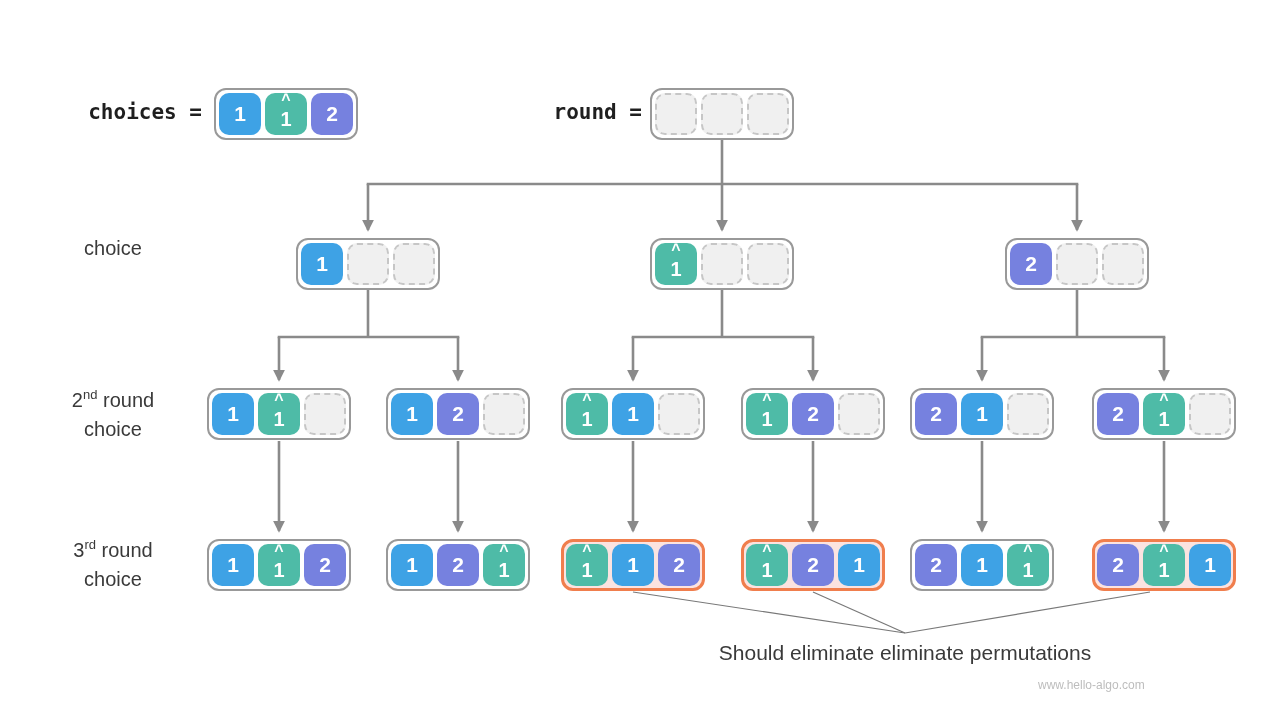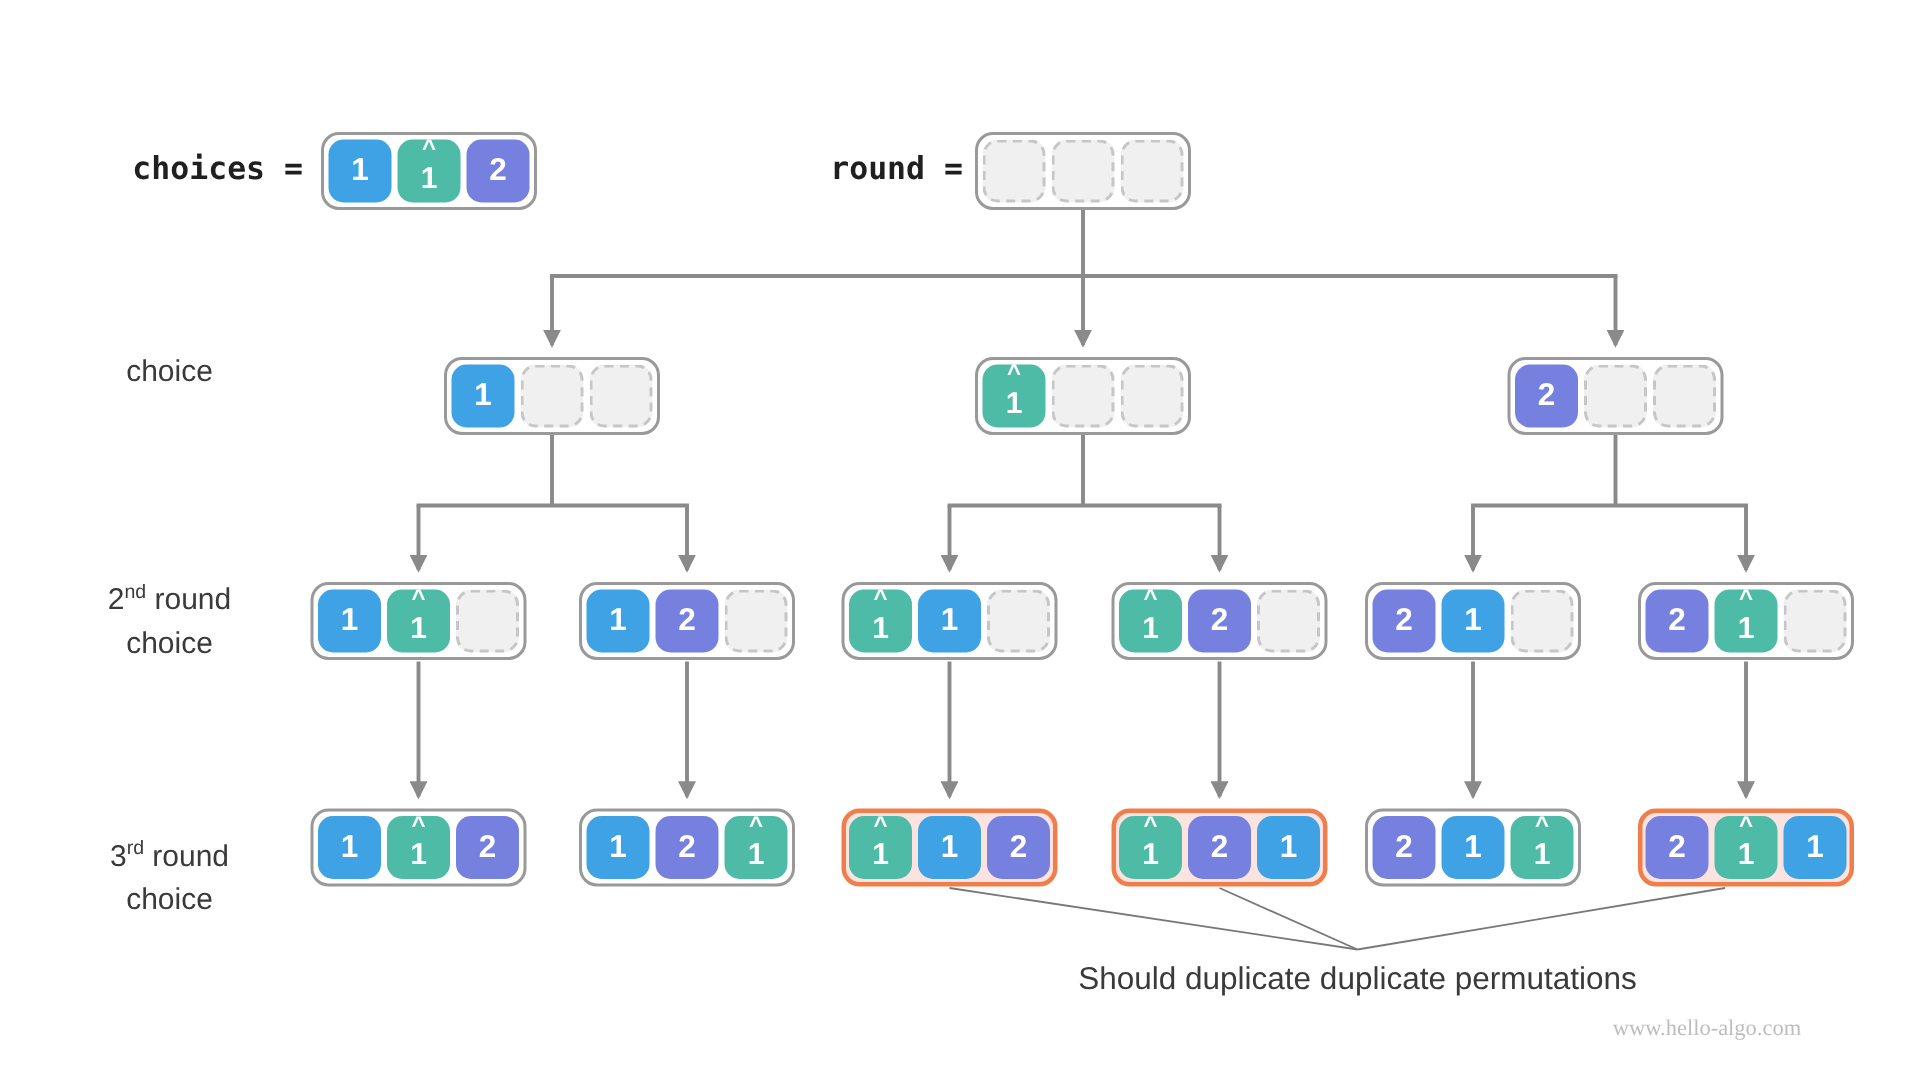--- a/index.html
+++ b/index.html
@@ -28,22 +28,22 @@
   .cell .hat{position:absolute;top:-2px;left:50%;transform:translateX(-50%);
              font-size:16px;font-weight:bold;}
 
   
   .row-label{position:absolute;width:170px;text-align:center;font-size:20px;line-height:29px;
              color:var(--text);}
   .row-label sup{font-size:13px;line-height:0;}
 
   .annotation{position:absolute;transform:translateX(-50%);font-size:21px;color:var(--text);
               white-space:nowrap;}
-  .watermark{position:absolute;font-family:Liberation Serif, serif;font-size:15px;
-             color:var(--watermark);text-align:center;}
+  .watermark{position:absolute;font-family:Liberation Sans, sans-serif;font-size:12px;
+             color:var(--watermark);text-align:left;}
 </style>
 </head>
 <body>
 
 <div class="canvas">
 
   <svg class="wires" width="1280" height="720" viewBox="0 0 1280 720">
     <defs>
       <marker id="arrow" viewBox="0 0 10 10" refX="8.5" refY="5" markerWidth="4.6" markerHeight="4.6" orient="auto-start-reverse">
         <path d="M0,0 L10,5 L0,10 z" style="fill:var(--line)"></path>
@@ -105,21 +105,21 @@
       <div class="cell empty"></div>
     </div>
 
   <div class="row-label" style="left:28px;top:234px;">
     <div>choice</div>
   </div>
   <div class="row-label" style="left:28px;top:386px;text-align:center;">
     <div><span>2</span><sup>nd</sup> <span>round</span></div>
     <div>choice</div>
   </div>
-  <div class="row-label" style="left:28px;top:536px;margin-top:21px;">
+  <div class="row-label" style="left:28px;top:536px;">
     <div><span>3</span><sup>rd</sup> <span>round</span></div>
     <div>choice</div>
   </div>
 
   <div class="node" style="left:368px;top:238px;">
       <div class="cell c-blue">
         <span class="num">1</span>
       </div>
       <div class="cell empty"></div>
       <div class="cell empty"></div>
@@ -265,16 +265,16 @@
       </div>
       <div class="cell c-teal hascap">
         <span class="num">1</span>
         <span class="hat">^</span>
       </div>
       <div class="cell c-blue">
         <span class="num">1</span>
       </div>
     </div>
 
-  <div class="annotation" style="left:905px;top:641px;">Should duplicate duplicate permutations</div>
+  <div class="annotation" style="left:905px;top:641px;">Should eliminate eliminate permutations</div>
   <div class="watermark" style="left:1038px;top:678px;width:200px;">www.hello-algo.com</div>
 
 </div>
 
 </body></html>

